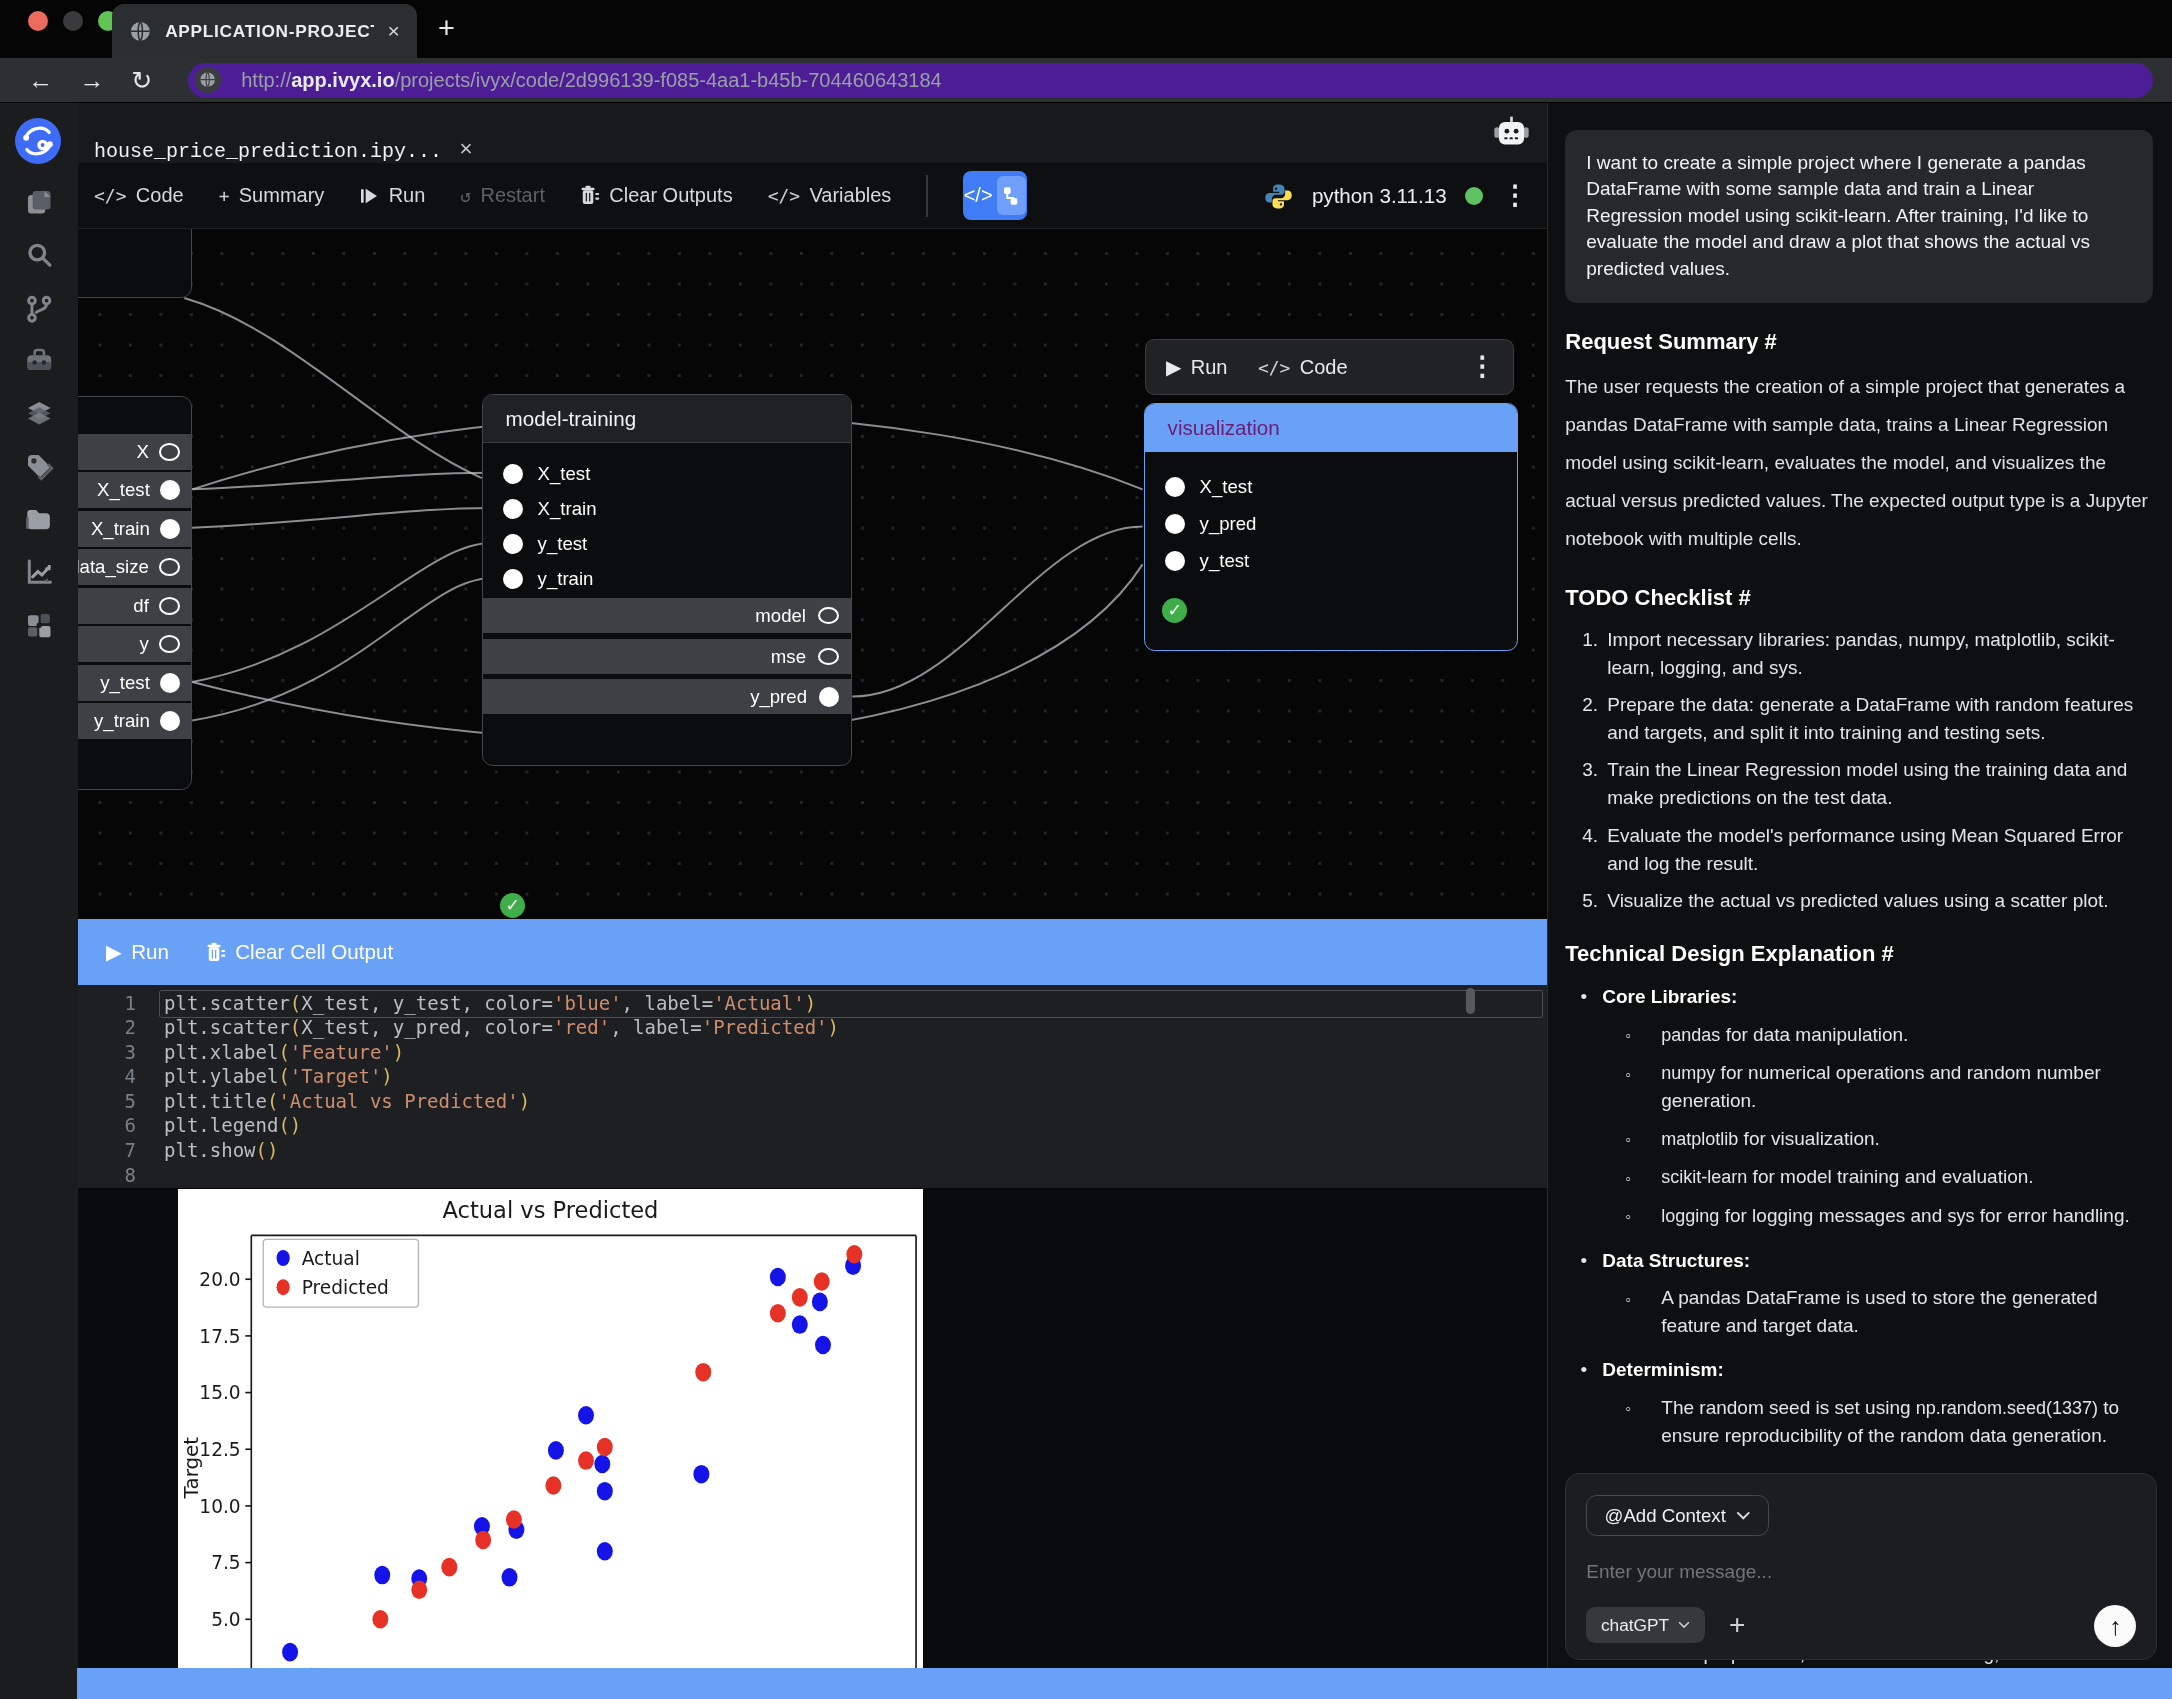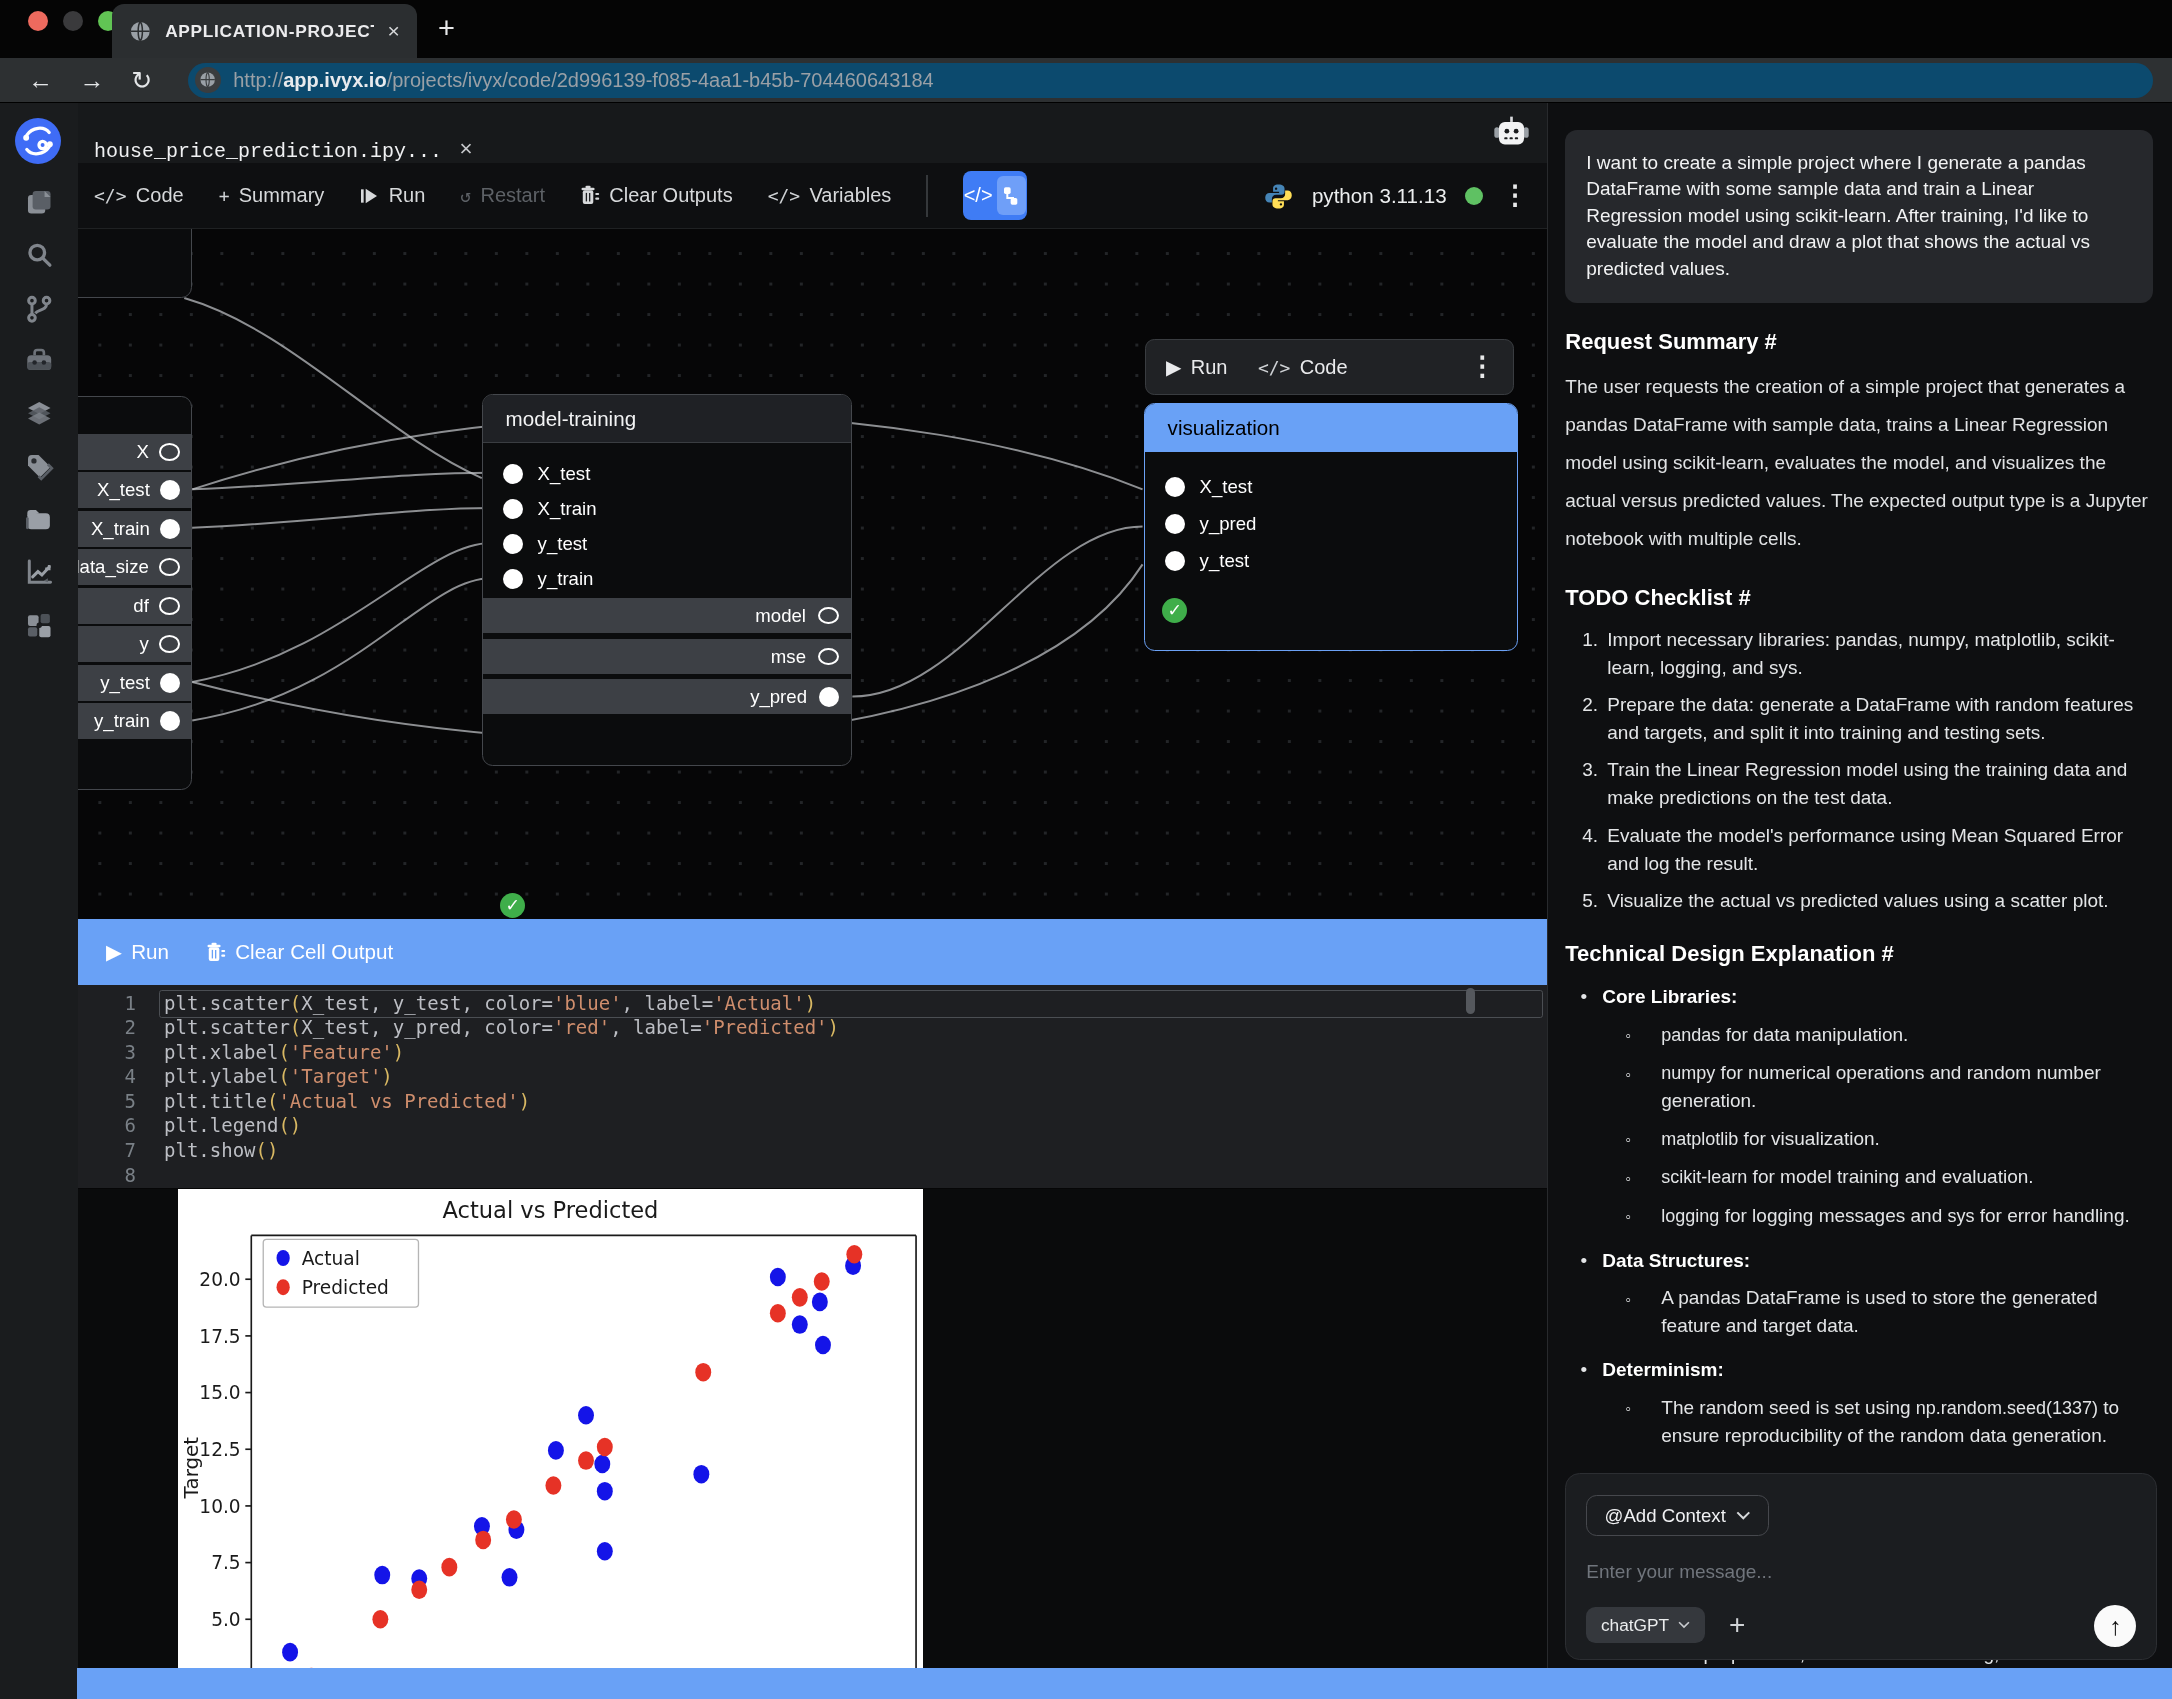--- a/index.html
+++ b/index.html
@@ -16,22 +16,22 @@
   #tl-grn { left:98px; background:#61c454; }
   #btab { left:112px; top:4px; width:305px; height:54px; background:#2b2e30;
           border-radius:12px 12px 0 0; display:flex; align-items:center; padding:0 17.3px; gap:13.3px; }
   #btab .t { color:#ececee; font-size:17.3px; font-weight:600; letter-spacing:0.7px; white-space:nowrap;
              overflow:hidden; flex:1; }
   #btab .x { color:#d6d8da; font-size:21px; }
   #newtab { left:438px; top:12px; color:#e8e9ea; font-size:29px; font-weight:300; }
   #navrow { left:0; top:58px; width:2172px; height:44px; background:#2d3032; display:flex;
             align-items:center; gap:26.6px; padding-left:28px; }
   .navbtn { color:#e4e6e8; font-size:25px; line-height:1; }
-  #urlbar { margin-left:9.3px; width:1965px; height:35px; background:#0c4a6e; border-radius:18.6px;
-            display:flex; align-items:center; padding:0 6.6px; gap:12px; }
+  #urlbar { margin-left:9.3px; width:1965px; height:35px; background:#4c1d95; border-radius:18.6px;
+            display:flex; align-items:center; padding:0 6.6px; gap:20px; }
   #urlglobe { width:26.6px; height:26.6px; border-radius:50%; background:#3a3d3f; display:flex;
               align-items:center; justify-content:center; }
   #urltxt { font-size:20px; color:#9aa0a6; white-space:nowrap; }
   #urltxt b { color:#e8eaed; font-weight:700; }
 
   
   #rail { left:0; top:103px; width:78px; height:1597px; background:#1a1c1e; }
   #logo { left:14.6px; top:14.6px; width:46px; height:46px; border-radius:50%; background:#3f6cf6; }
   .railic { left:24px; width:30.5px; height:30.5px; }
   #main { left:78px; top:103px; width:1469px; height:1597px; background:#060607; }
@@ -72,21 +72,21 @@
   .dot.hollow { background:transparent; border:2.3px solid #fff; width:21px; height:17.3px; border-radius:50%; }
   .node-header { position:absolute; left:0; top:0; right:0; height:48px; background:#1f2125;
                  border-bottom:1.3px solid #3a3d41; border-radius:9.3px 9.3px 0 0; display:flex;
                  align-items:center; padding-left:22.6px; color:#f2f3f4; font-size:20.6px; }
   .iport { position:absolute; display:flex; align-items:center; gap:14.6px; left:20px; }
   .oport { position:absolute; left:0; right:0; height:35px; background:#3d4045; display:flex;
            align-items:center; justify-content:flex-end; gap:12px; padding-right:12px; }
   .check { position:absolute; width:25px; height:25px; border-radius:50%; background:#3fae4a;
            color:#fff; font-size:17.3px; display:flex; align-items:center; justify-content:center; }
   #viz-node { border-color:#6ba1f5; }
-  #viz-node .node-header { background:#69a1f6; border-bottom:none; color:#000000; }
+  #viz-node .node-header { background:#69a1f6; border-bottom:none; color:#701a75; }
   #viz-toolbar { position:absolute; background:#202225; border:1.3px solid #393c40; border-radius:9.3px;
                  display:flex; align-items:center; gap:30.5px; padding:0 20px; color:#e9eaec; font-size:20px; }
 
   
   #cellbar { left:0; top:816px; width:1469px; height:66px; background:#69a1f6; display:flex;
              align-items:center; gap:37px; padding-left:28px; color:#fff; font-size:20.6px; }
   #codearea { left:0; top:882px; width:1469px; height:203px; background:#1e1f22;
               font-family:"DejaVu Sans Mono", monospace; font-size:19px; }
   .cl { position:absolute; left:0; width:1469px; height:24.6px; display:flex; }
   .cl .num { width:58px; text-align:right; color:#7a8087; padding-right:0; flex:0 0 auto; }

